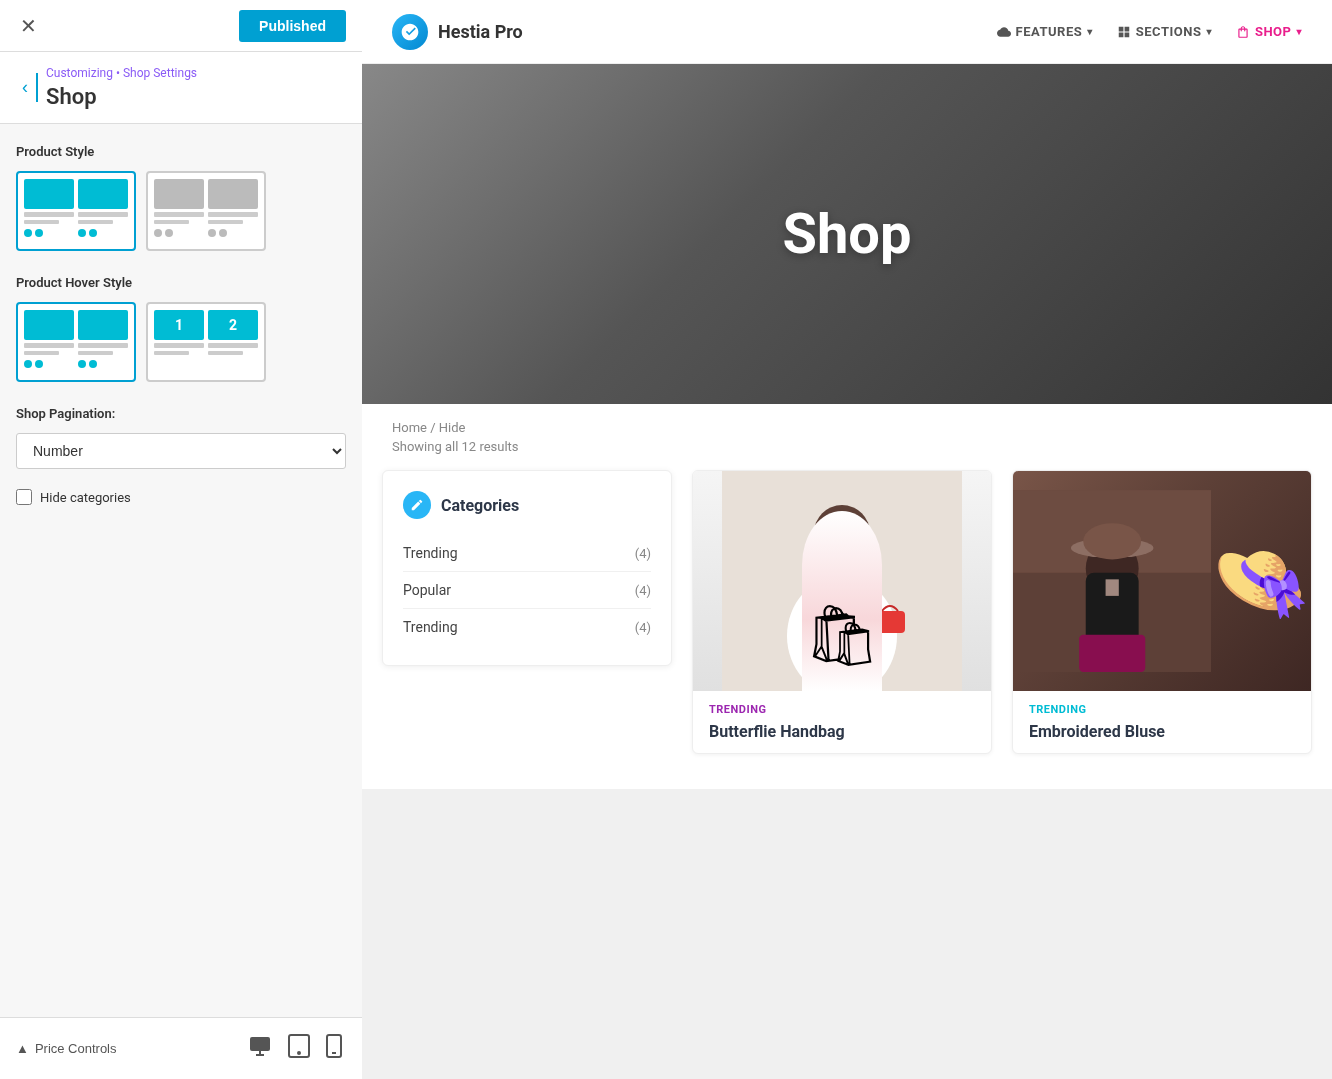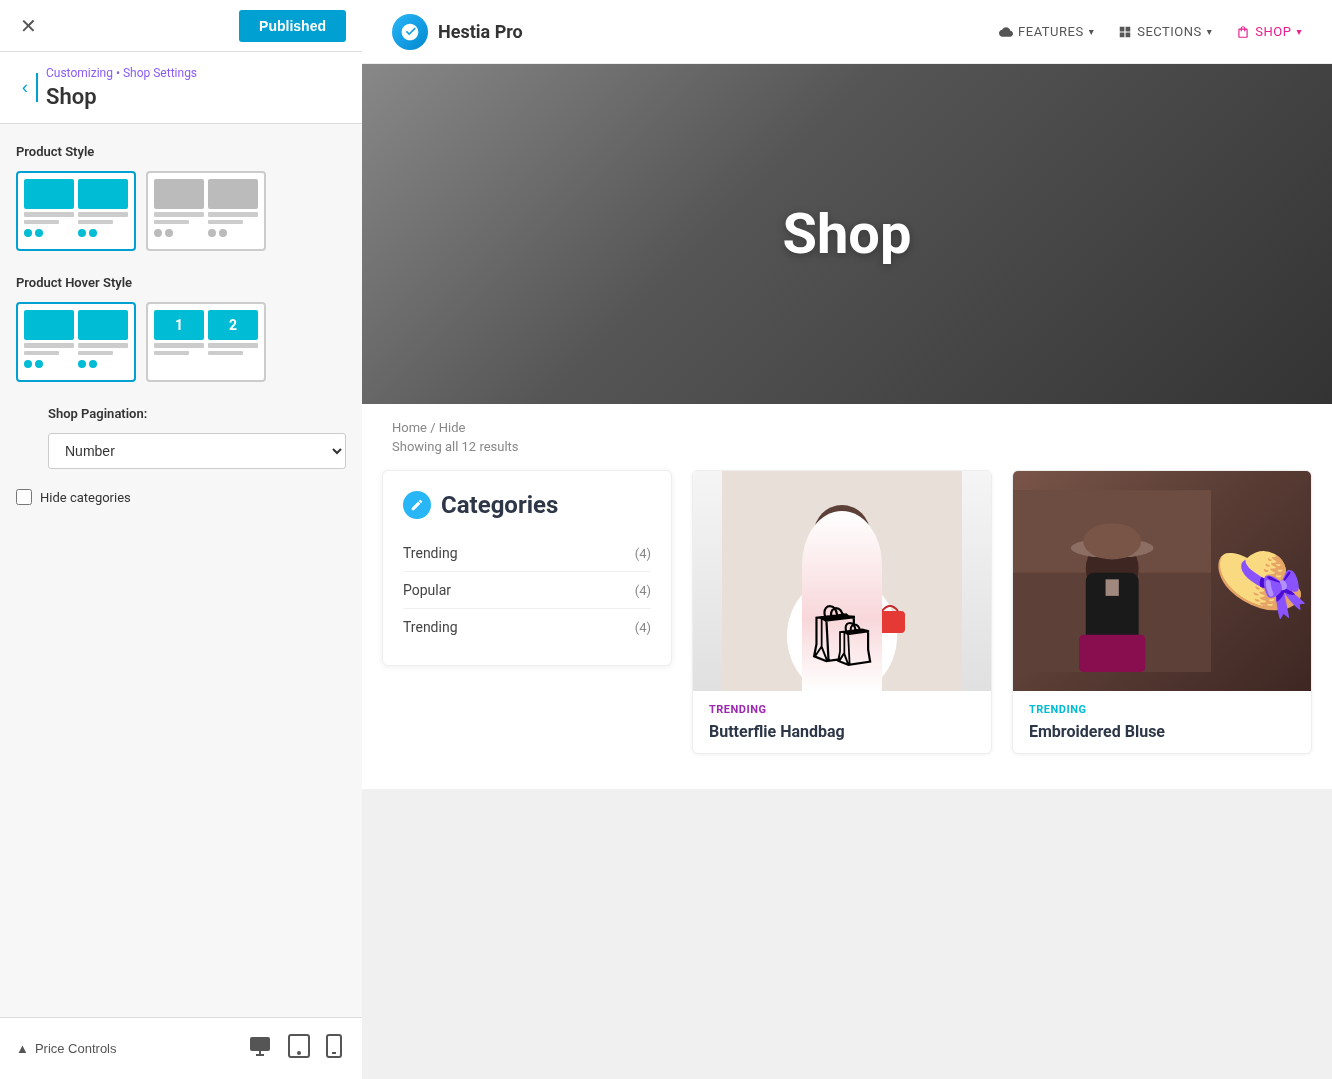--- a/index.html
+++ b/index.html
@@ -83,21 +83,21 @@
     
     .hover-style-option-numbered .style-block-top {
       background: #00bcd4;
       display: flex; align-items: center; justify-content: center;
     }
     .hover-num {
       color: #fff; font-weight: bold; font-size: 14px;
     }
 
     
-    .pagination-section { margin-bottom: 20px; margin-left: 32px; }
+    .pagination-section { margin-bottom: 20px; }
     .pagination-select {
       width: 100%; padding: 8px 12px; border: 1px solid #ccc; border-radius: 3px; background: #fff; font-size: 14px; color: #333; appearance: auto; cursor: pointer;
     }
 
     
     .checkbox-row {
       display: flex; align-items: center; gap: 8px; margin-bottom: 20px;
     }
     .checkbox-row input[type=checkbox] { width: 16px; height: 16px; cursor: pointer; }
     .checkbox-label { font-size: 13px; color: #333; }
@@ -143,21 +143,21 @@
     .site-logo {
       display: flex; align-items: center; gap: 10px;
     }
     .logo-icon {
       width: 36px; height: 36px; background: linear-gradient(135deg, #29b6f6, #0288d1); border-radius: 50%; display: flex; align-items: center; justify-content: center;
     }
     .logo-icon svg { width: 20px; height: 20px; fill: #fff; }
     .logo-text { font-size: 18px; font-weight: 700; color: #333; }
     .nav-links { display: flex; align-items: center; gap: 24px; }
     .nav-link {
-      display: flex; align-items: center; gap: 5px; font-size: 13px; font-weight: 400; color: #555; text-transform: uppercase; letter-spacing: 0.5px; cursor: pointer; text-decoration: none;
+      display: flex; align-items: center; gap: 5px; font-size: 13px; font-weight: 700; color: #555; text-transform: uppercase; letter-spacing: 0.5px; cursor: pointer; text-decoration: none;
     }
     .nav-link.shop { color: #e91e8c; }
     .nav-link .chevron { font-size: 10px; }
 
     
     .shop-hero {
       position: relative;
       height: 340px;
       background: #666;
       overflow: hidden;
@@ -208,21 +208,21 @@
       box-shadow: 0 1px 6px rgba(0,0,0,0.07);
       margin-bottom: 16px;
     }
     .widget-header {
       display: flex; align-items: center; gap: 10px; margin-bottom: 16px;
     }
     .widget-edit-btn {
       width: 28px; height: 28px; background: #29b6f6; border-radius: 50%; display: flex; align-items: center; justify-content: center; cursor: pointer;
     }
     .widget-edit-btn svg { width: 14px; height: 14px; fill: #fff; }
-    .widget-title { font-size: 24px; font-weight: 700; color: #2d3748; }
+    .widget-title { font-size: 16px; font-weight: 700; color: #2d3748; }
 
     .category-list { list-style: none; }
     .category-item {
       display: flex; justify-content: space-between; align-items: center;
       padding: 10px 0; border-bottom: 1px solid #f0f0f0; font-size: 14px; color: #444; cursor: pointer;
     }
     .category-item:last-child { border-bottom: none; }
     .cat-count { color: #888; font-size: 13px; }
 
     

